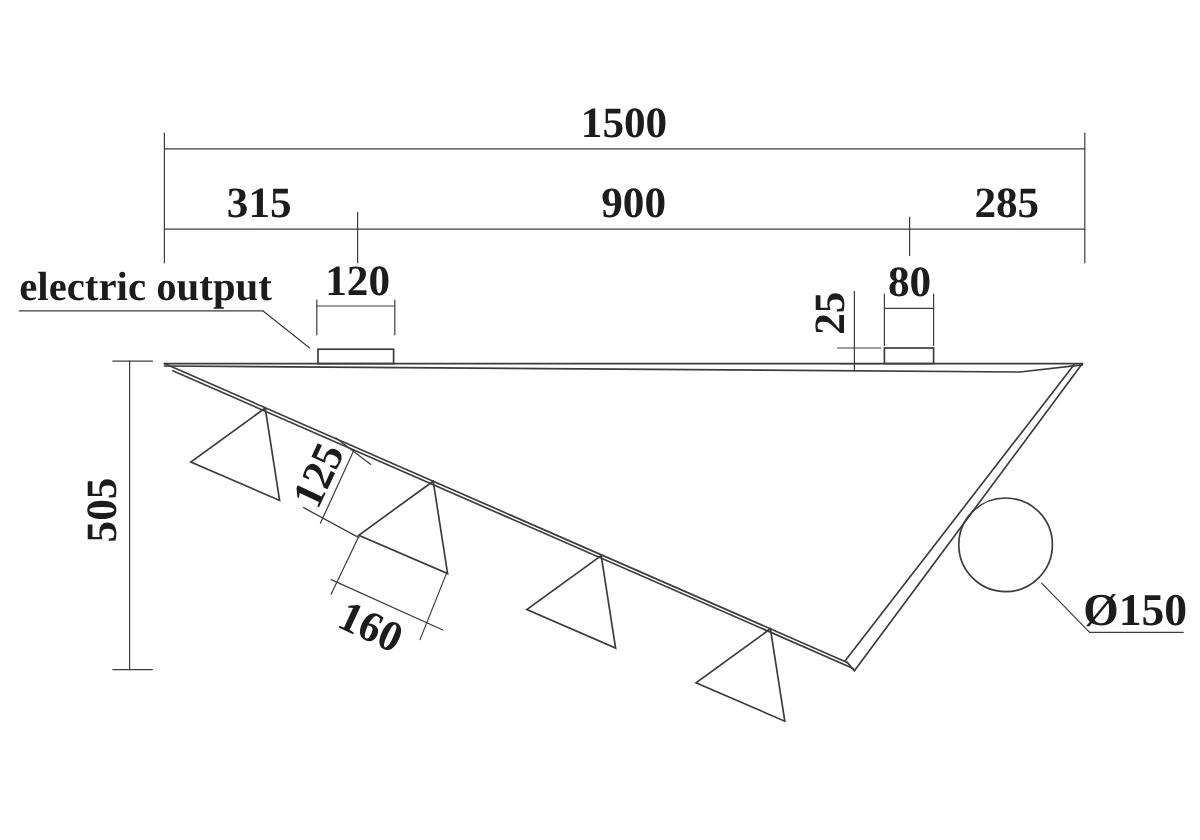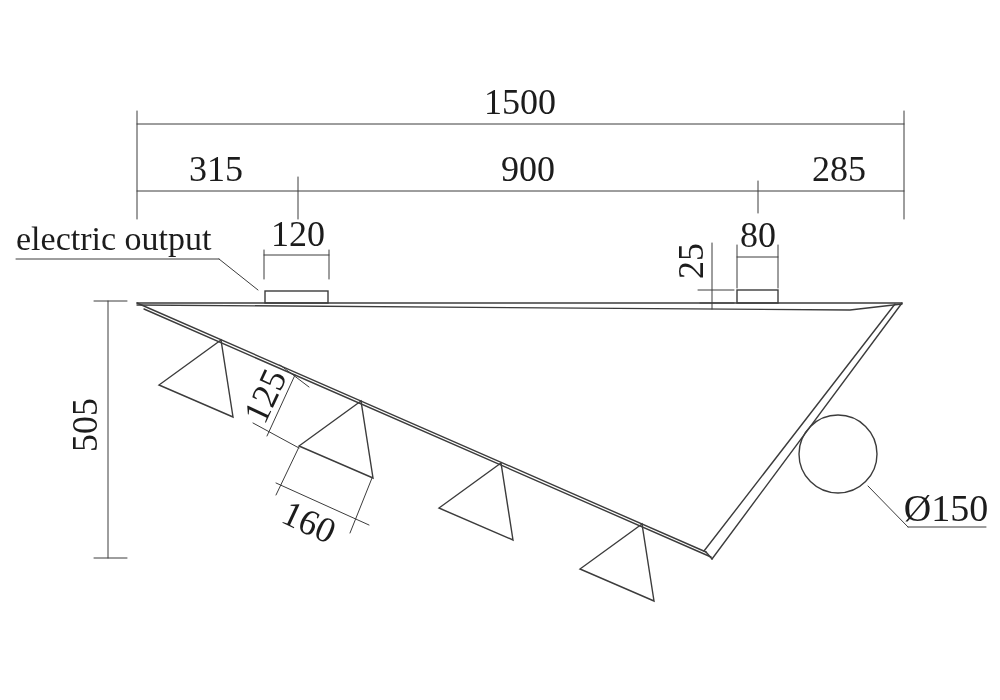--- a/index.html
+++ b/index.html
@@ -6,20 +6,21 @@
     margin: 0;
     padding: 0;
     background: #ffffff;
   }
   .canvas {
     position: relative;
     width: 1000px;
     height: 700px;
     background: #737373;
     overflow: hidden;
+    font-weight: bold;
   }
   svg text {
     font-family: "Liberation Serif", "DejaVu Serif", serif;
   }
   .dim-text {
     font-size: 36px;
   }
   .callout-text {
     font-size: 34px;
   }

